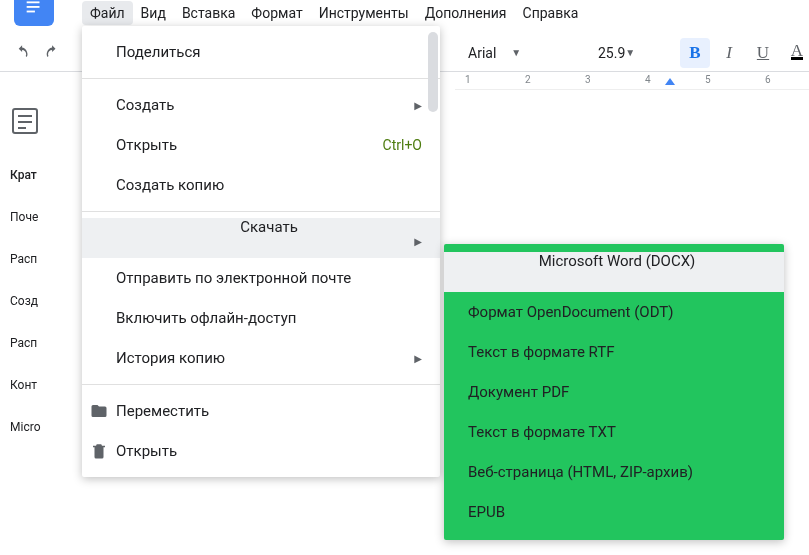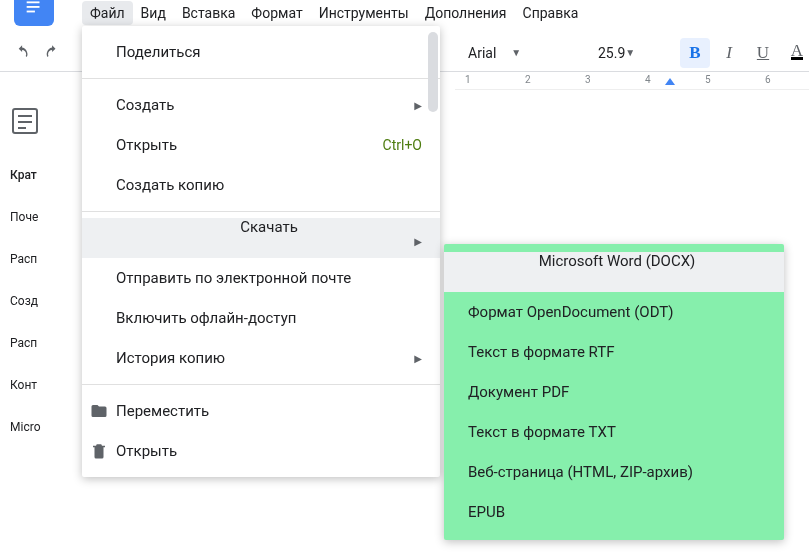--- a/index.html
+++ b/index.html
@@ -149,21 +149,21 @@
 .dropdown-scroll {
   position:absolute; right:2px; top:6px; width:10px; height:80px;
   background:#dadce0; border-radius:5px;
 }
 
 
 .submenu {
   position:absolute;
   top:244px; left:444px;
   width:340px;
-  background:#86efac;
+  background:#22c55e;
   box-shadow:0 2px 10px rgba(0,0,0,0.25);
   border-radius:2px;
   padding:8px 0;
   z-index:60;
 }
 .submenu .menu-item{padding-left:24px;height:40px;font-size:15px;}
 </style>
 </head>
 <body>
 

